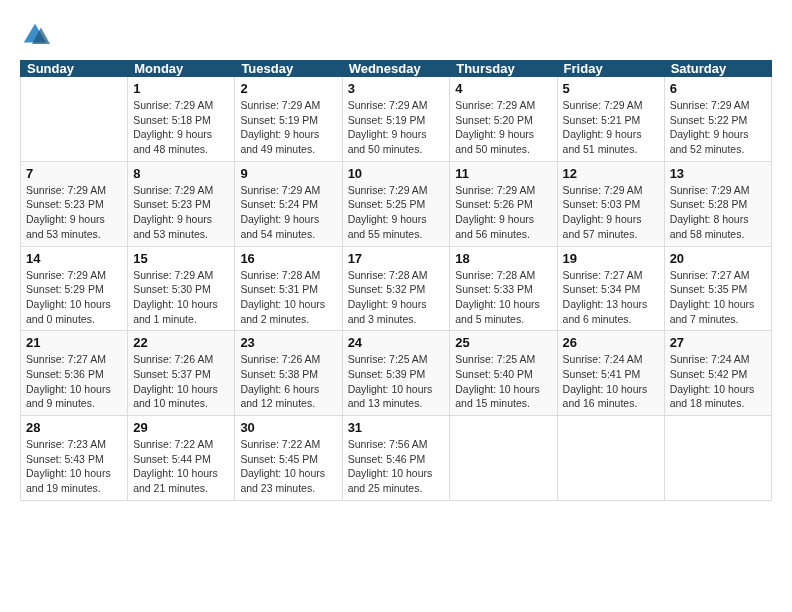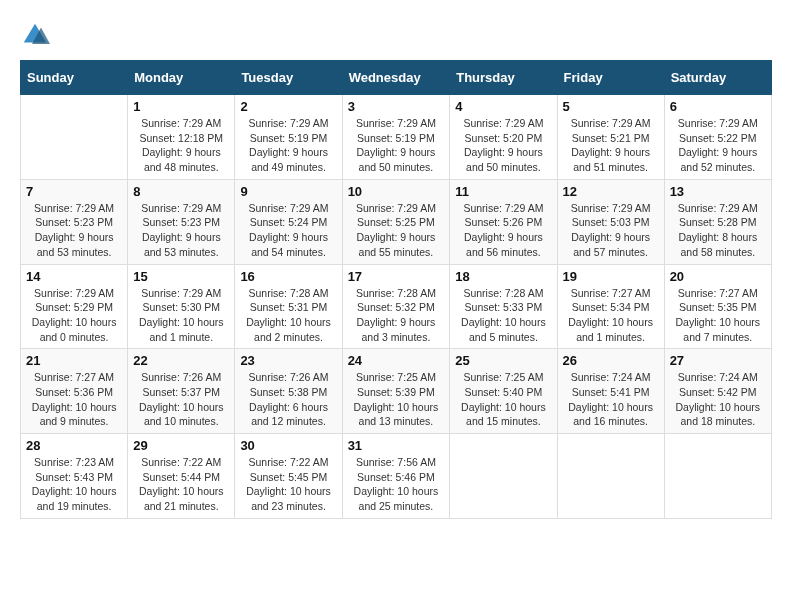--- a/index.html
+++ b/index.html
@@ -47,21 +47,21 @@
       color: #333;
     }
     .calendar-table {
       width: 100%;
       border-collapse: collapse;
       border: 1px solid #ccc;
     }
     .calendar-table th {
       background-color: #1a5276;
       color: #fff;
-      padding: 9px 6px;
+      padding: 0 6px;
       text-align: left;
       font-size: 13px;
       border: 1px solid #1a5276;
     }
     .calendar-table td {
       vertical-align: top;
       border: 1px solid #ddd;
       padding: 4px 5px;
       width: 108px;
       min-height: 80px;
@@ -76,21 +76,20 @@
       font-size: 13px;
       font-weight: bold;
       display: block;
       margin-bottom: 2px;
       color: #111;
     }
     .day-info {
       font-size: 10.5px;
       line-height: 1.4;
       color: #333;
-      text-align: center;
     }
     .empty-cell {
       background: #fff !important;
     }
   </style>
 </head>
 <body>
 
 <div class="header">
   <div class="logo">
@@ -121,21 +120,21 @@
         <th>Saturday</th>
       </tr>
   </thead>
   <tbody id="calendar-body">
   <tr>
         <td class="empty-cell"></td>
         <td>
           <span class="day-number">1</span>
         <div class="day-info">
           <span>Sunrise: 7:29 AM</span><br>
-          <span>Sunset: 12:18 PM</span><br>
+          <span>Sunset: 5:18 PM</span><br>
           <span>Daylight: 9 hours and 48 minutes.</span>
         </div>
         </td>
         <td>
           <span class="day-number">2</span>
         <div class="day-info">
           <span>Sunrise: 7:29 AM</span><br>
           <span>Sunset: 5:19 PM</span><br>
           <span>Daylight: 9 hours and 49 minutes.</span>
         </div>
@@ -270,21 +269,21 @@
           <span>Sunrise: 7:28 AM</span><br>
           <span>Sunset: 5:33 PM</span><br>
           <span>Daylight: 10 hours and 5 minutes.</span>
         </div>
         </td>
         <td>
           <span class="day-number">19</span>
         <div class="day-info">
           <span>Sunrise: 7:27 AM</span><br>
           <span>Sunset: 5:34 PM</span><br>
-          <span>Daylight: 10 hours and 1 minutes.</span>
+          <span>Daylight: 13 hours and 6 minutes.</span>
         </div>
         </td>
         <td>
           <span class="day-number">20</span>
         <div class="day-info">
           <span>Sunrise: 7:27 AM</span><br>
           <span>Sunset: 5:35 PM</span><br>
           <span>Daylight: 10 hours and 7 minutes.</span>
         </div>
         </td>

